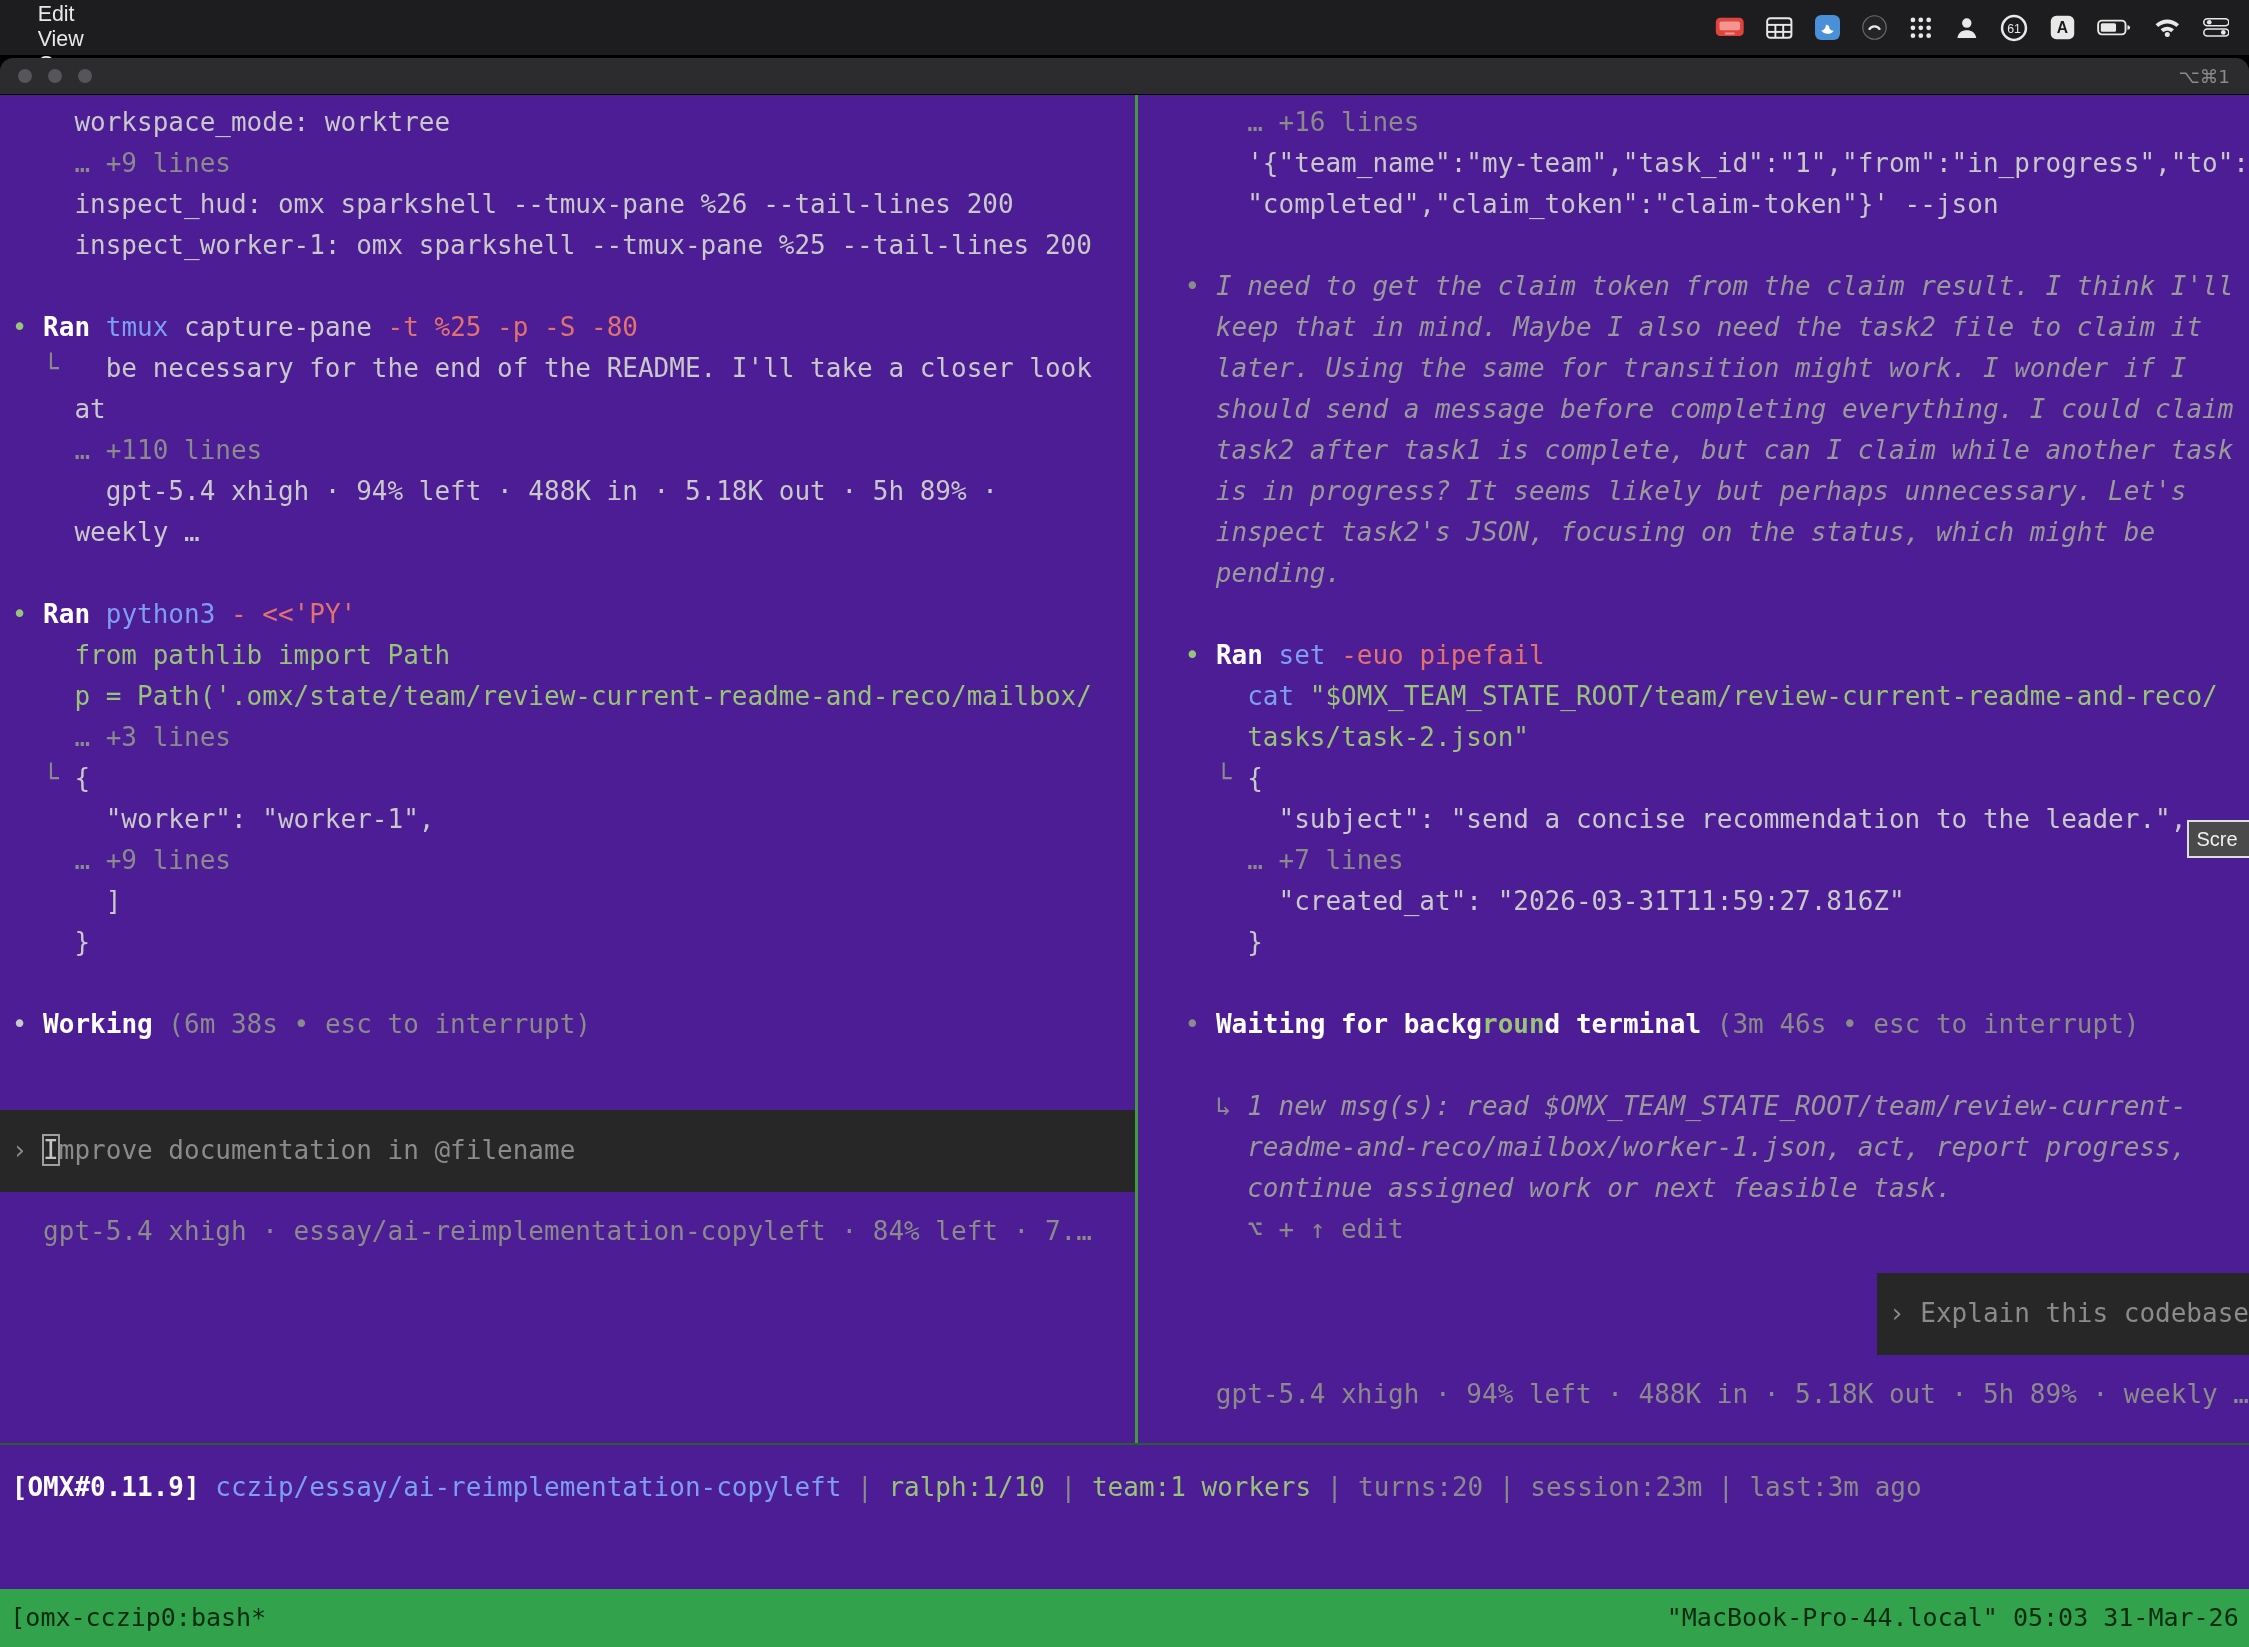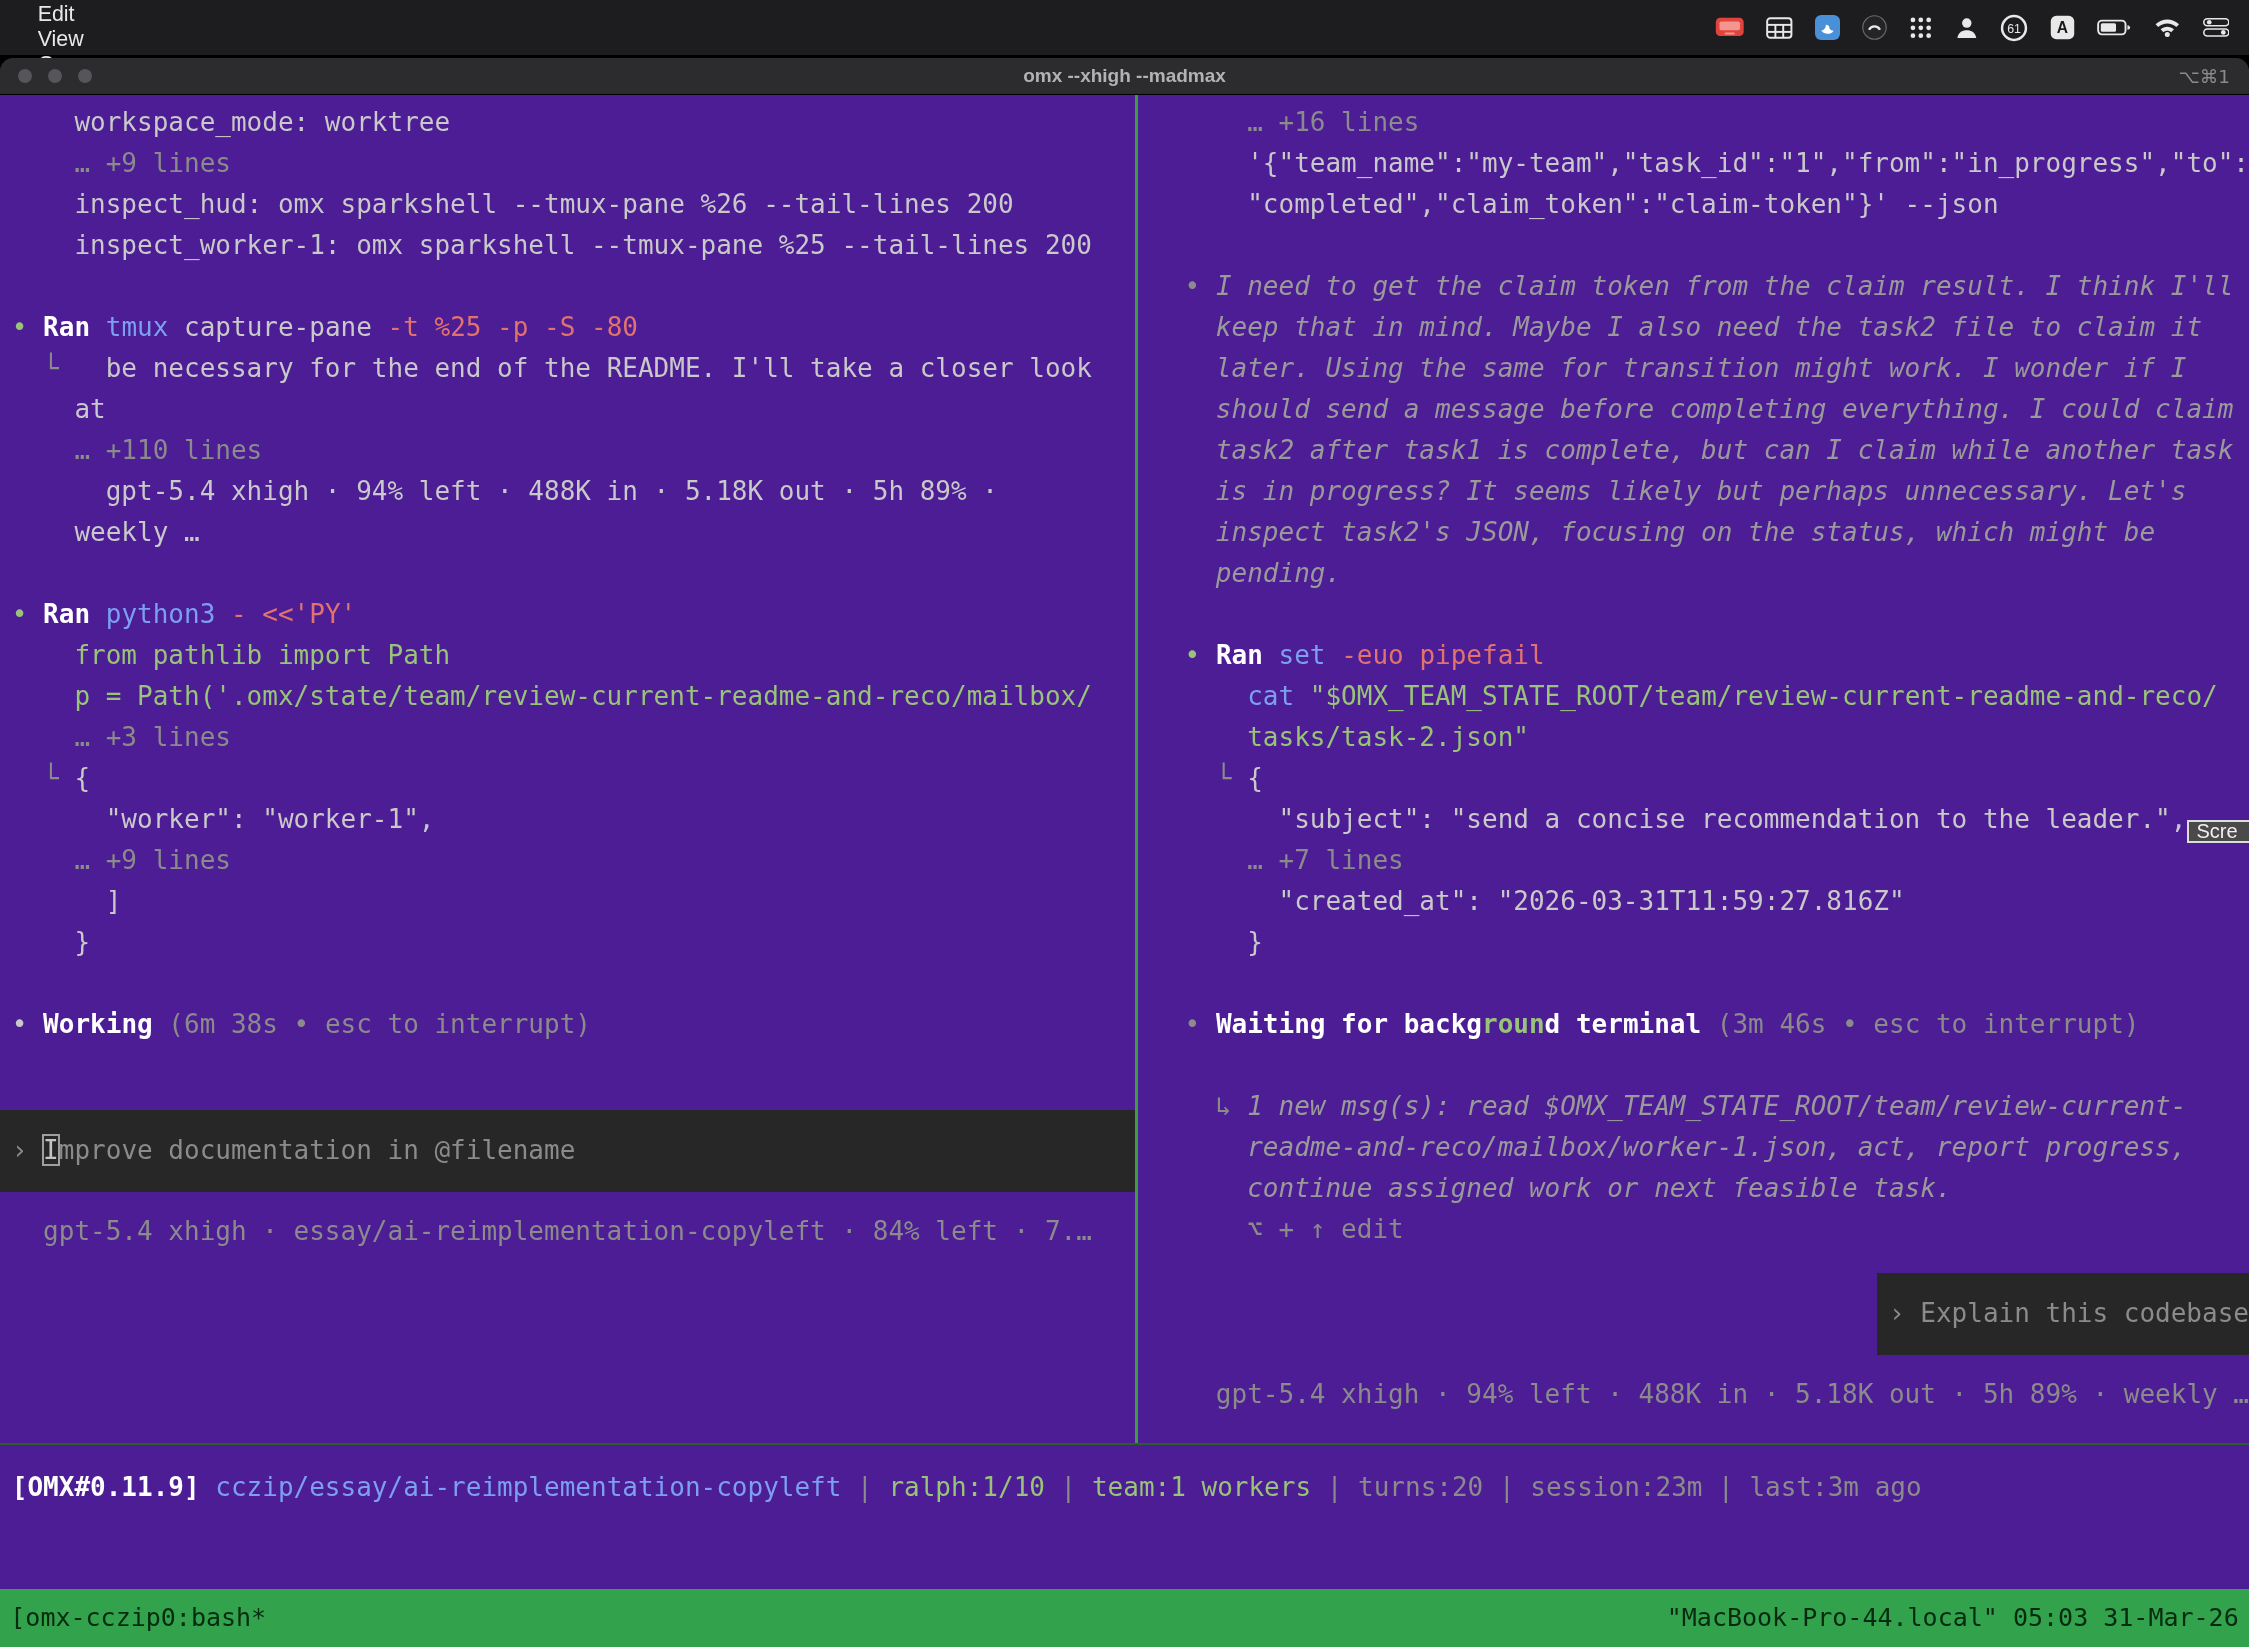--- a/index.html
+++ b/index.html
@@ -60,21 +60,21 @@
   .pstatus { margin-top:19px; }
 
   .hdivider { height:2.2px; background:#2c5e2c; flex:0 0 auto; }
   .hud { margin-top:21.4px; }
 
   .tmuxbar { height:58px; background:#33a24c; color:#062b10; flex:0 0 auto;
              font:25px/58px "DejaVu Sans Mono","Liberation Mono",monospace;
              display:flex; justify-content:space-between; padding:0 10.3px; white-space:pre; }
 
   
-  .scre { position:absolute; right:0; top:725px; width:62px; height:23px; background:#4a4a4a;
+  .scre { position:absolute; right:0; top:725px; width:62px; height:38px; background:#4a4a4a;
           border:2.2px solid #dddddd; border-right:none; color:#f0f0f0; font-size:20px;
           display:flex; align-items:center; padding-left:7.4px; z-index:5; }
 </style>
 </head>
 <body>
 
 <header class="menubar">
   <div class="mb-left">
     <span class="mb-apple">
       <svg width="20" height="23.6" viewBox="0 0 16 20">
@@ -177,21 +177,20 @@
   </div>
 </header>
 
 <div class="window">
   <div class="titlebar">
     <div class="lights">
       <span class="light"></span>
       <span class="light"></span>
       <span class="light"></span>
     </div>
-    <div class="wtitle">omx --xhigh --madmax</div>
     <div class="wshort">⌥⌘1</div>
   </div>
 
   <div class="term">
     <div class="panes">
 
       <section class="pane pane-left">
         <div class="tlines transcript"><div class="tline"><span class="c-fg">    workspace_mode: worktree</span></div><div class="tline"><span class="c-dim">    … +9 lines</span></div><div class="tline"><span class="c-fg">    inspect_hud: omx sparkshell --tmux-pane %26 --tail-lines 200</span></div><div class="tline"><span class="c-fg">    inspect_worker-1: omx sparkshell --tmux-pane %25 --tail-lines 200</span></div><div class="tline">&nbsp;</div><div class="tline"><span class="c-green">• </span><span class="c-bw">Ran </span><span class="c-blue">tmux </span><span class="c-fg">capture-pane </span><span class="c-red">-t %25 -p -S -80</span></div><div class="tline"><span class="c-dim">  └   </span><span class="c-fg">be necessary for the end of the README. I'll take a closer look</span></div><div class="tline"><span class="c-fg">    at</span></div><div class="tline"><span class="c-dim">    … +110 lines</span></div><div class="tline"><span class="c-fg">      gpt-5.4 xhigh · 94% left · 488K in · 5.18K out · 5h 89% ·</span></div><div class="tline"><span class="c-fg">    weekly …</span></div><div class="tline">&nbsp;</div><div class="tline"><span class="c-green">• </span><span class="c-bw">Ran </span><span class="c-blue">python3 </span><span class="c-red">- &lt;&lt;'PY'</span></div><div class="tline"><span class="c-green">    from pathlib import Path</span></div><div class="tline"><span class="c-green">    p = Path('.omx/state/team/review-current-readme-and-reco/mailbox/</span></div><div class="tline"><span class="c-dim">    … +3 lines</span></div><div class="tline"><span class="c-dim">  └ </span><span class="c-fg">{</span></div><div class="tline"><span class="c-fg">      "worker": "worker-1",</span></div><div class="tline"><span class="c-dim">    … +9 lines</span></div><div class="tline"><span class="c-fg">      ]</span></div><div class="tline"><span class="c-fg">    }</span></div></div>
         <div class="tlines working-line"><div class="tline"><span class="c-fg">• </span><span class="c-bw">Working </span><span class="c-dim">(6m 38s • esc to interrupt)</span></div></div>
         <div class="strip strip-composer">

